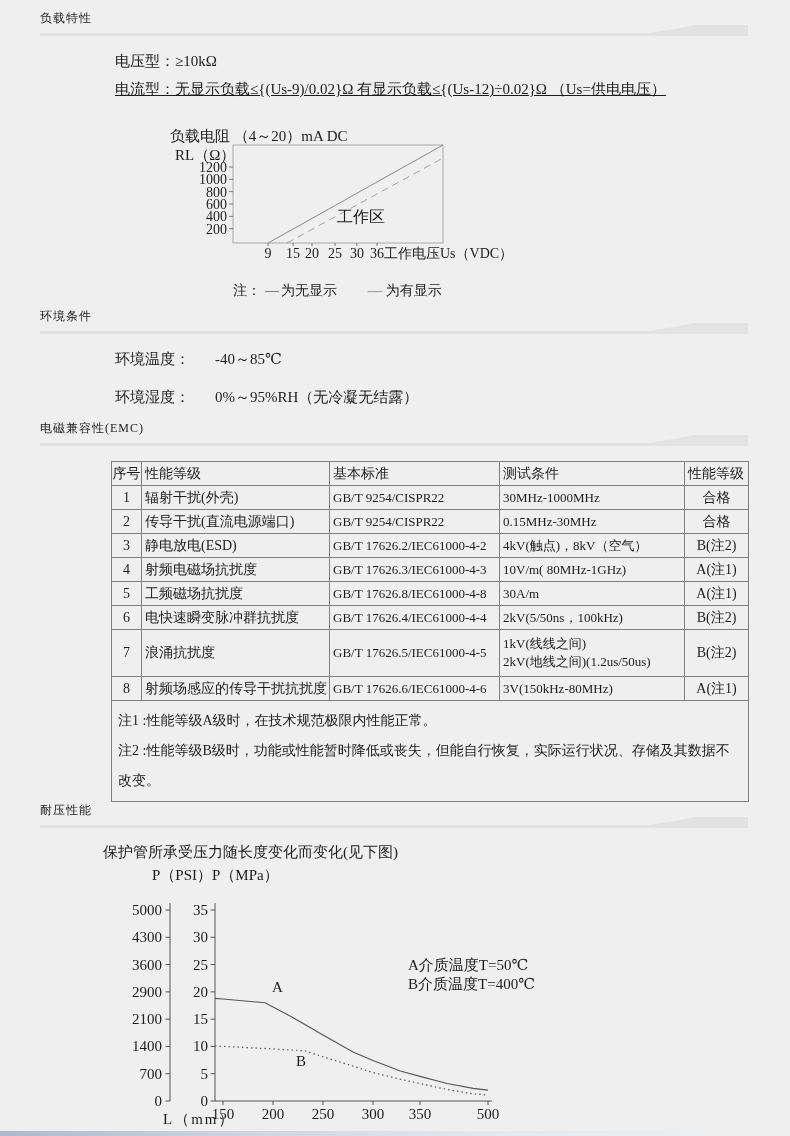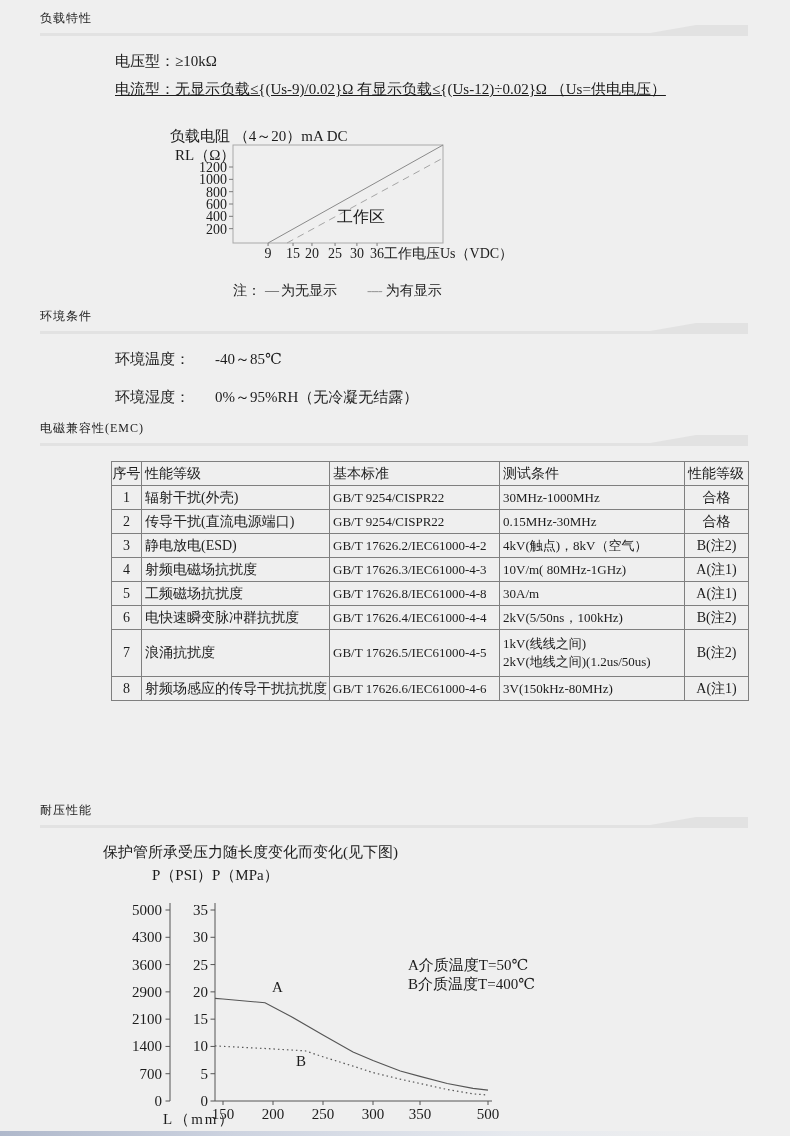--- a/index.html
+++ b/index.html
@@ -176,20 +176,26 @@
           <td class="c-grade">B(注2)</td>
         </tr>
         <tr>
           <td class="c-no">8</td>
           <td class="c-item">射频场感应的传导干扰抗扰度</td>
           <td class="c-std">GB/T 17626.6/IEC61000-4-6</td>
           <td class="c-cond">
             <div>3V(150kHz-80MHz)</div>
           </td>
           <td class="c-grade">A(注1)</td>
+        </tr>
+        <tr>
+          <td class="notes" colspan="5">
+            <div>注1 :性能等级A级时，在技术规范极限内性能正常。</div>
+            <div>注2 :性能等级B级时，功能或性能暂时降低或丧失，但能自行恢复，实际运行状况、存储及其数据不改变。</div>
+          </td>
         </tr>
       </tbody>
   </table>
 
   <div class="sec-title" style="top:802px;">耐压性能</div>
   <div class="ribbon" style="top:817px;"></div>
 
   <div class="caption" style="left:103px;top:843px;">保护管所承受压力随长度变化而变化(见下图)</div>
   <div class="caption" style="left:152px;top:866px;">P（PSI）P（MPa）</div>
 

